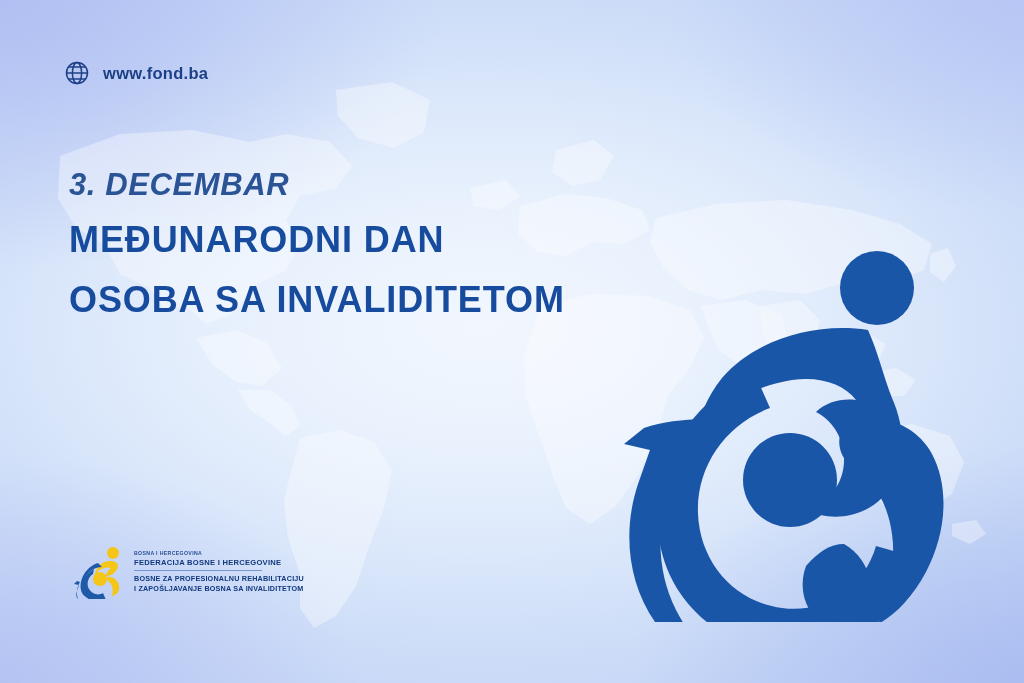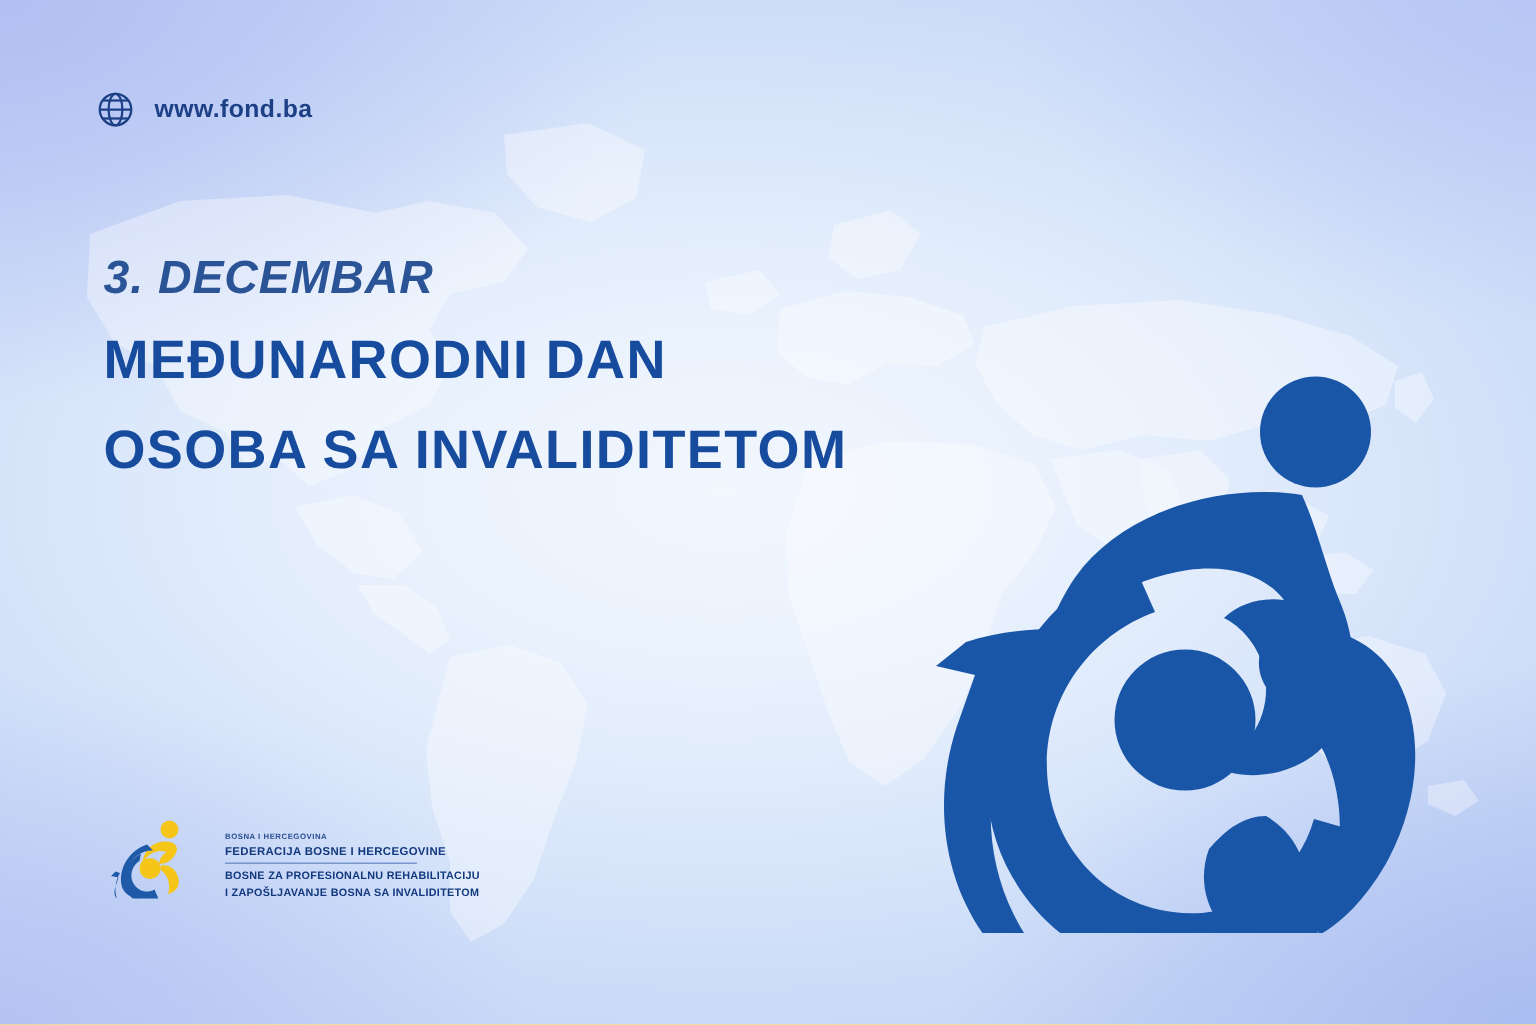--- a/index.html
+++ b/index.html
@@ -108,22 +108,22 @@
     height: 400px;
   }
   .emblem svg { display: block; width: 100%; height: 100%; }
 
   
   .footer-logo {
     position: absolute;
     left: 74px;
     top: 543px;
     display: flex;
-    align-items: flex-end;
-    gap: 20px;
+    align-items: center;
+    gap: 4px;
   }
   .mark { width: 56px; height: 56px; display: block; flex: 0 0 auto; }
   .org-text {
     display: flex;
     flex-direction: column;
     justify-content: center;
     gap: 1px;
     padding-top: 2px;
   }
   .org-l1 {

